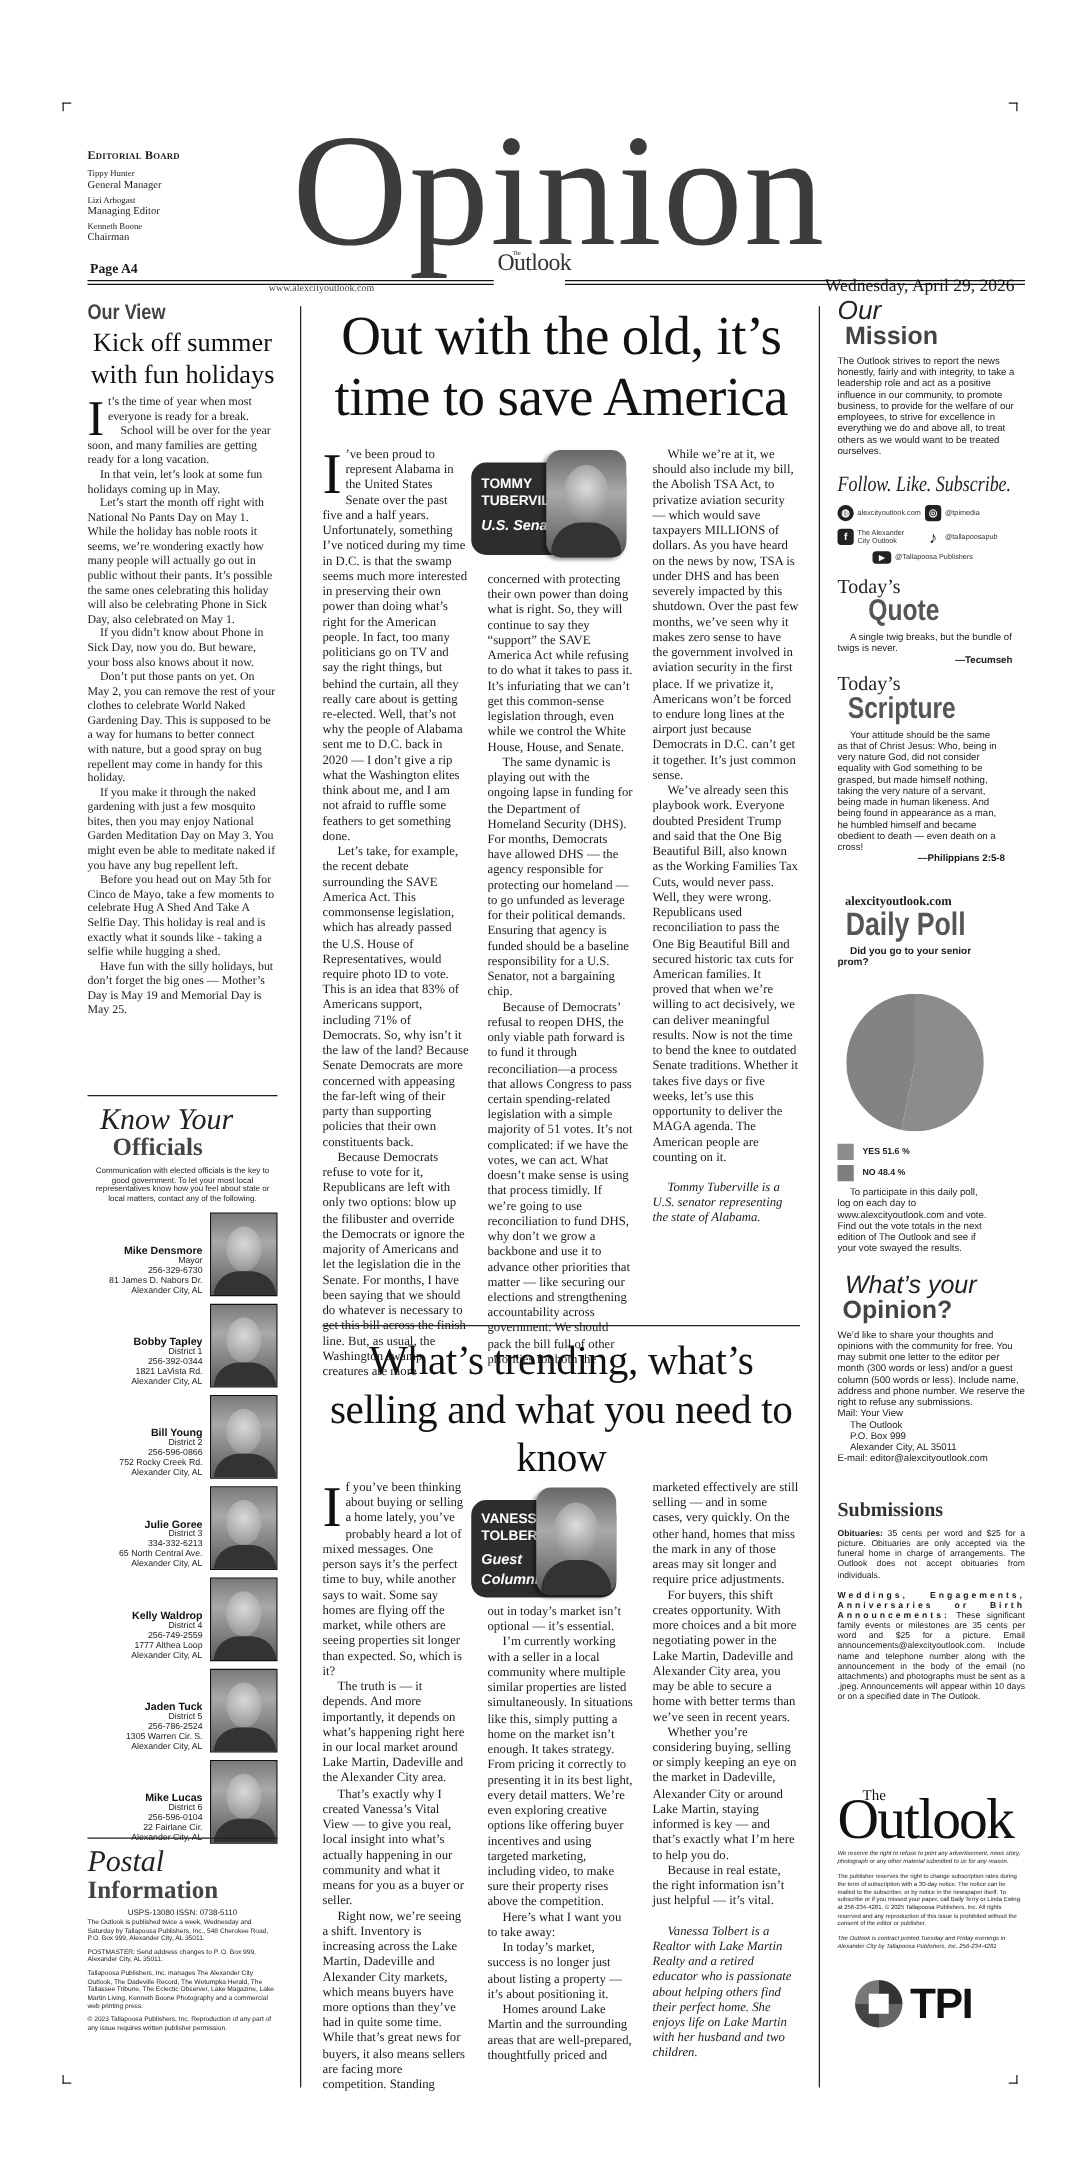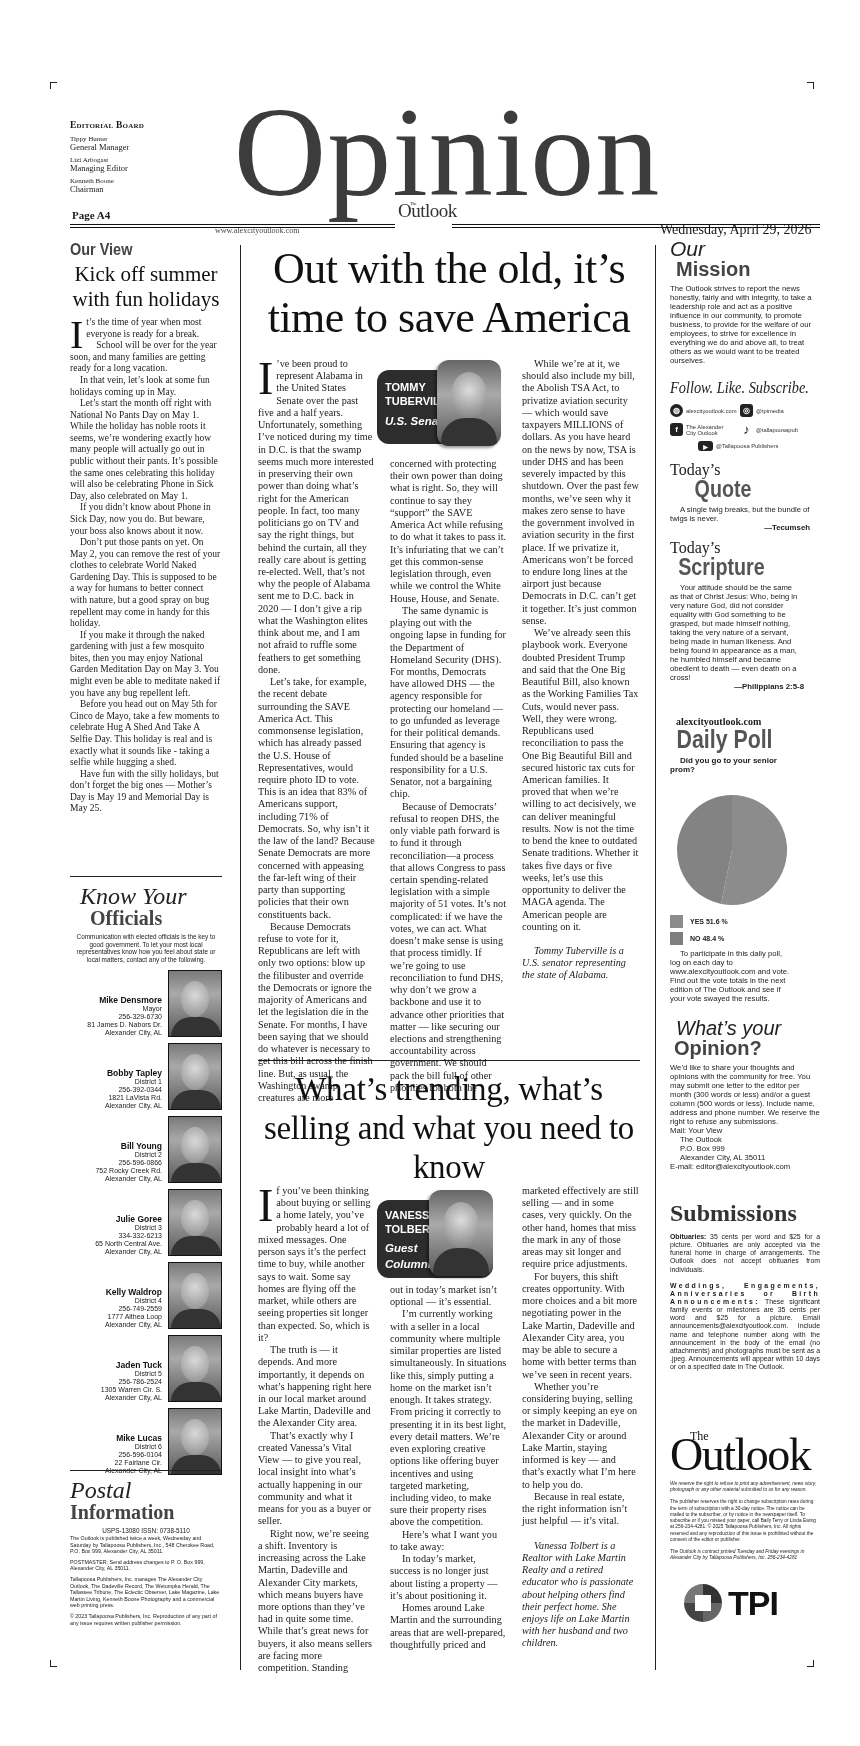--- a/index.html
+++ b/index.html
@@ -75,21 +75,21 @@
   .sans-small { font-family: "Liberation Sans", sans-serif; font-size: 7.7px; line-height: 1.17; color: #222; }
   .follow-title { font-family: "Liberation Serif", serif; font-style: italic; font-size: 17.5px; color: #222; transform: scaleX(0.82); transform-origin: left; white-space: nowrap; }
   .soc { display: flex; align-items: center; gap: 3px; font-size: 5.8px; color: #333; }
   .soc .ic { width: 13px; height: 13px; border-radius: 50%; background: #222; color: #fff; font-size: 8px; display: flex; align-items: center; justify-content: center; font-weight: bold; }
   .soc .ic.sq { border-radius: 3px; }
   .today-small { font-family: "Liberation Serif", serif; font-size: 16px; color: #222; line-height: 1; }
   .today-big { font-family: "Liberation Sans", sans-serif; font-weight: bold; font-size: 24px; color: #555; line-height: .95; transform: scaleX(0.82); transform-origin: left; }
   .attrib { text-align: right; font-weight: bold; font-size: 7.8px; }
   .legend-row { display: flex; align-items: center; gap: 7px; font-weight: bold; font-size: 7px; margin-bottom: 4px; }
   .legend-row .sw { width: 13px; height: 13px; background: #8c8c8c; }
-  .submissions-title { font-family: "Liberation Serif", serif; font-weight: bold; font-size: 24px; color: #333; }
+  .submissions-title { font-family: "Liberation Serif", serif; font-weight: bold; font-size: 16px; color: #333; }
   .just { text-align: justify; font-size: 6.9px; line-height: 1.18; }
   .spaced { letter-spacing: 2.4px; font-weight: bold; }
   .outlook-logo { font-family: "Liberation Serif", serif; font-size: 46px; color: #111; letter-spacing: -1.5px; position: relative; line-height: 1; }
   .outlook-logo .the { font-size: 12px; position: absolute; left: 20px; top: -2px; letter-spacing: 0; }
   .tiny { font-size: 4.8px; line-height: 1.3; color: #222; }
   .tpi { display: flex; align-items: center; gap: 6px; }
   .tpi .mark { width: 38px; height: 38px; border-radius: 50%; background: conic-gradient(#333 0 25%, #666 25% 50%, #444 50% 75%, #777 75% 100%); position: relative; }
   .tpi .mark::after { content: ""; position: absolute; left: 11px; top: 11px; width: 16px; height: 16px; background: #fff; }
   .tpi .txt { font-family: "Liberation Sans", sans-serif; font-weight: bold; font-size: 34px; color: #111; letter-spacing: -1px; }
 </style>

